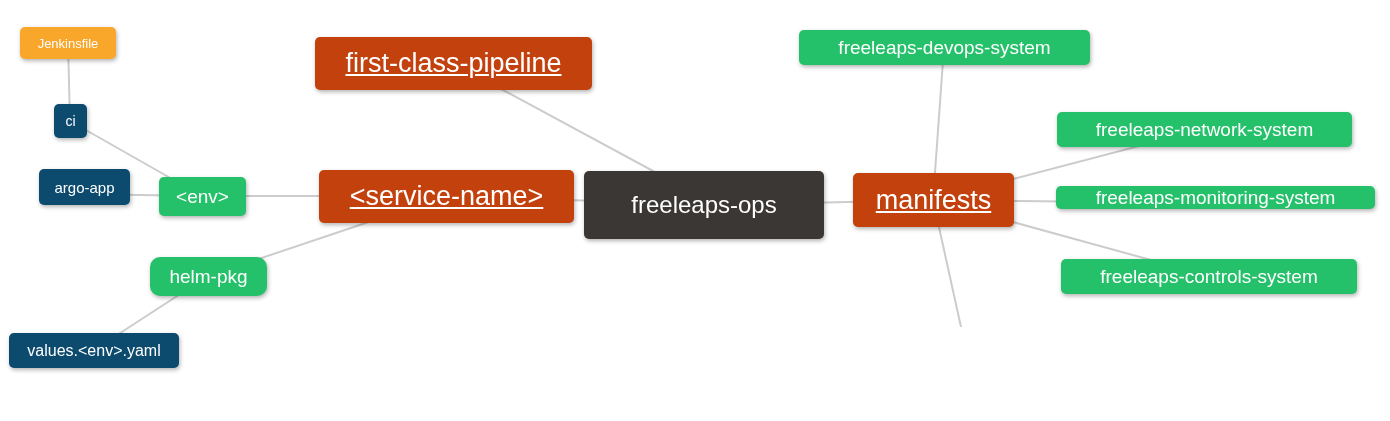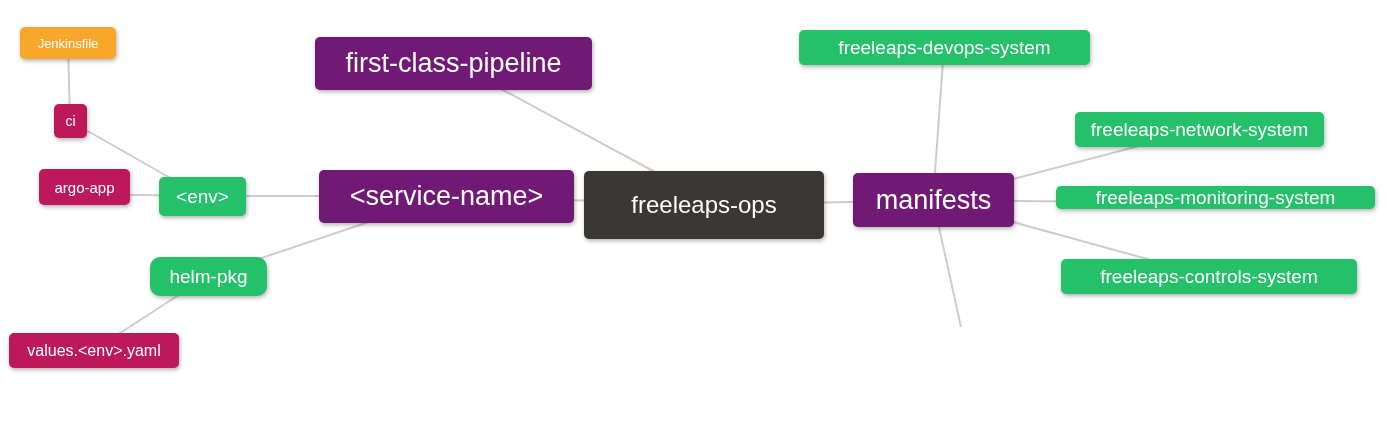--- a/index.html
+++ b/index.html
@@ -29,39 +29,39 @@
     display: flex;
     align-items: center;
     justify-content: center;
     color: #ffffff;
     border-radius: 5px;
     box-shadow: 1px 2px 4px rgba(0,0,0,0.3);
     white-space: nowrap;
     cursor: default;
     box-sizing: border-box;
   }
-  .blue   { background: #701a75; }
+  .blue   { background: #c2410c; text-decoration: underline; }
   .green  { background: #25c16a; }
-  .red    { background: #be185d; }
+  .red    { background: #0c4a6e; }
   .orange { background: #f9a72a; }
   .dark   { background: #3b3735; }
 
   
   #n-jenkinsfile       { left: 20px;   top: 27px;  width: 96px;  height: 32px; font-size: 13px; }
   #n-ci                { left: 54px;   top: 104px; width: 33px;  height: 34px; font-size: 14px; }
   #n-argo-app          { left: 31px;   top: 169px; width: 91px;  height: 36px; font-size: 15px; margin-left: 8px; }
   #n-env               { left: 159px;  top: 177px; width: 87px;  height: 39px; font-size: 19px; text-align: right; }
   #n-first-class-pipeline { left: 315px; top: 37px;  width: 277px; height: 53px; font-size: 27px; }
   #n-service-name      { left: 319px;  top: 170px; width: 255px; height: 53px; font-size: 27px; }
   #n-helm-pkg          { left: 150px;  top: 257px; width: 117px; height: 39px; font-size: 19px; border-radius: 10px; }
   #n-values-env-yaml   { left: 9px;    top: 333px; width: 170px; height: 35px; font-size: 16px; }
   #n-freeleaps-ops     { left: 584px;  top: 171px; width: 240px; height: 68px; font-size: 24px; }
   #n-manifests         { left: 853px;  top: 173px; width: 161px; height: 54px; font-size: 27px; }
   #n-devops-system     { left: 799px;  top: 30px;  width: 291px; height: 35px; font-size: 19px; }
-  #n-network-system    { left: 1057px; top: 112px; width: 249px; height: 35px; font-size: 19px; margin-left: 18px; }
+  #n-network-system    { left: 1057px; top: 112px; width: 295px; height: 35px; font-size: 19px; }
   #n-monitoring-system { left: 1056px; top: 186px; width: 319px; height: 23px; font-size: 19px; }
   #n-controls-system   { left: 1061px; top: 259px; width: 296px; height: 35px; font-size: 19px; }
   #n-storage-system    { left: 817px;  top: 309px; width: 288px; height: 37px; font-size: 19px; }
 </style>
 </head>
 <body>
 
 <div class="canvas">
 
   <svg id="edge-layer" width="1390" height="421" viewBox="0 0 1390 421">

